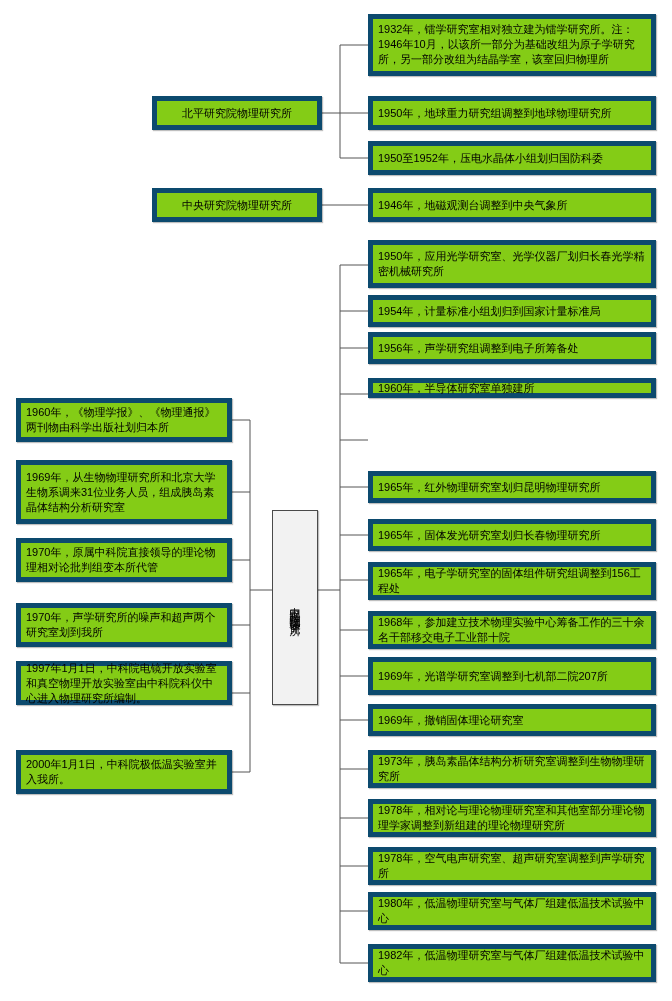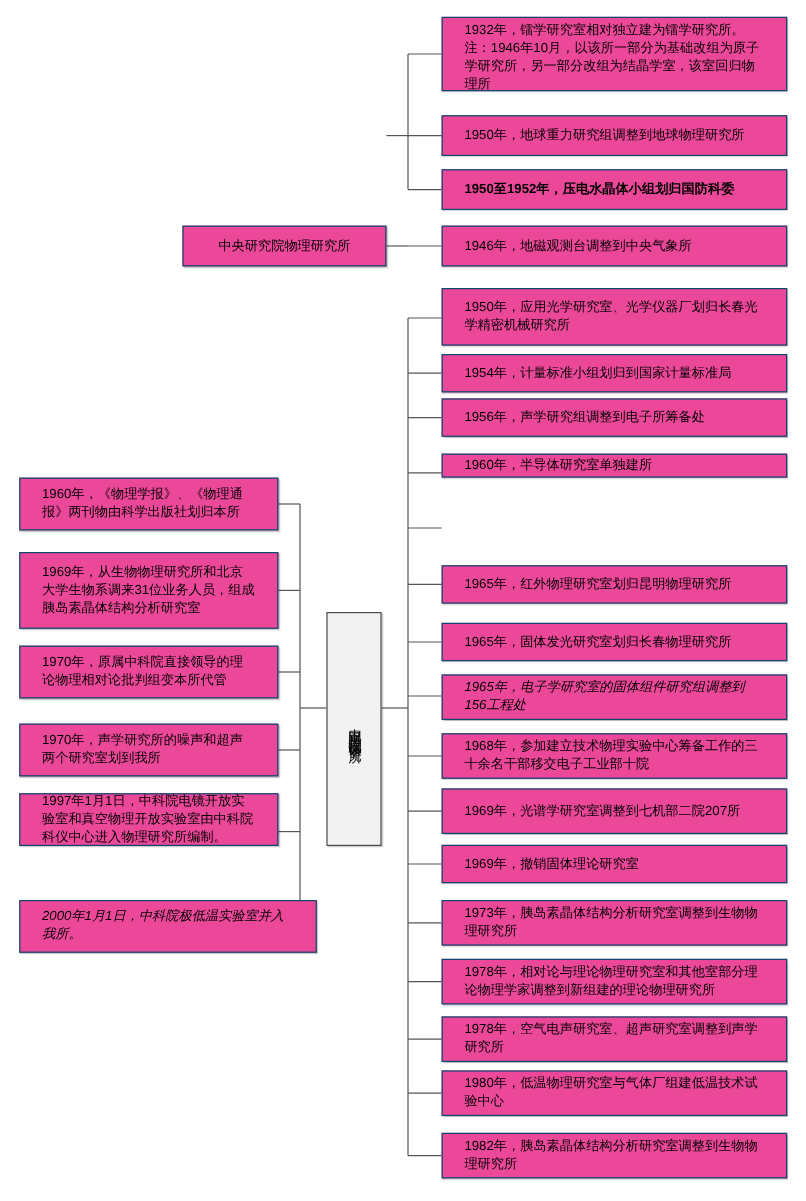--- a/index.html
+++ b/index.html
@@ -13,26 +13,26 @@
   #canvas {
     position: relative;
     width: 672px;
     height: 1001px;
     overflow: hidden;
     background: #ffffff;
   }
   .box {
     position: absolute;
     box-sizing: border-box;
-    border: 1px solid #0c4a6e;
-    background: #ec4899;
+    border: 5px solid #0c4a6e;
+    background: #84cc16;
     color: #000000;
     font-size: 11px;
     line-height: 15px;
-    padding: 3px 18px;
+    padding: 3px 5px;
     display: flex;
     align-items: center;
     box-shadow: 1px 1px 1px rgba(0,0,0,0.25);
   }
   .box.center-text {
     justify-content: center;
     text-align: center;
   }
   .box .txt {
     display: block;
@@ -110,20 +110,23 @@
     <line x1="250" y1="420" x2="250" y2="772"></line>
     <line x1="250" y1="590" x2="272" y2="590"></line>
     <line x1="232" y1="420" x2="250" y2="420"></line>
     <line x1="232" y1="492" x2="250" y2="492"></line>
     <line x1="232" y1="560" x2="250" y2="560"></line>
     <line x1="232" y1="625" x2="250" y2="625"></line>
     <line x1="232" y1="693" x2="250" y2="693"></line>
     <line x1="232" y1="772" x2="250" y2="772"></line>
   </svg>
 
+  <div class="box center-text" style="left:152px; top:96px; width:170px; height:34px;">
+    <span class="txt">北平研究院物理研究所</span>
+  </div>
 
   <div class="box center-text" style="left:152px; top:188px; width:170px; height:34px;">
     <span class="txt">中央研究院物理研究所</span>
   </div>
 
   <div class="vbox" style="left:272px; top:510px; width:46px; height:195px;">
     <span class="vtxt">中国科学院物理研究所</span>
   </div>
 
   <div class="box" style="left:16px; top:398px; width:216px; height:44px;">
@@ -139,33 +142,33 @@
   </div>
 
   <div class="box" style="left:16px; top:603px; width:216px; height:44px;">
     <span class="txt">1970年，声学研究所的噪声和超声两个研究室划到我所</span>
   </div>
 
   <div class="box" style="left:16px; top:661px; width:216px; height:44px;">
     <span class="txt">1997年1月1日，中科院电镜开放实验室和真空物理开放实验室由中科院科仪中心进入物理研究所编制。</span>
   </div>
 
-  <div class="box" style="left:16px; top:750px; width:248px; height:44px;font-style:italic;">
+  <div class="box" style="left:16px; top:750px; width:216px; height:44px;">
     <span class="txt">2000年1月1日，中科院极低温实验室并入我所。</span>
   </div>
 
   <div class="box" style="left:368px; top:14px; width:288px; height:62px; align-items:flex-start;">
     <span class="txt">1932年，镭学研究室相对独立建为镭学研究所。注：1946年10月，以该所一部分为基础改组为原子学研究所，另一部分改组为结晶学室，该室回归物理所</span>
   </div>
 
   <div class="box" style="left:368px; top:96px; width:288px; height:34px;">
     <span class="txt">1950年，地球重力研究组调整到地球物理研究所</span>
   </div>
 
-  <div class="box" style="left:368px; top:141px; width:288px; height:34px;font-weight:bold;">
+  <div class="box" style="left:368px; top:141px; width:288px; height:34px;">
     <span class="txt">1950至1952年，压电水晶体小组划归国防科委</span>
   </div>
 
   <div class="box" style="left:368px; top:188px; width:288px; height:34px;">
     <span class="txt">1946年，地磁观测台调整到中央气象所</span>
   </div>
 
   <div class="box" style="left:368px; top:240px; width:288px; height:48px;">
     <span class="txt">1950年，应用光学研究室、光学仪器厂划归长春光学精密机械研究所</span>
   </div>
@@ -184,21 +187,21 @@
 
 
   <div class="box" style="left:368px; top:471px; width:288px; height:32px;">
     <span class="txt">1965年，红外物理研究室划归昆明物理研究所</span>
   </div>
 
   <div class="box" style="left:368px; top:519px; width:288px; height:32px;">
     <span class="txt">1965年，固体发光研究室划归长春物理研究所</span>
   </div>
 
-  <div class="box" style="left:368px; top:562px; width:288px; height:38px;font-style:italic;">
+  <div class="box" style="left:368px; top:562px; width:288px; height:38px;">
     <span class="txt">1965年，电子学研究室的固体组件研究组调整到156工程处</span>
   </div>
 
   <div class="box" style="left:368px; top:611px; width:288px; height:38px;">
     <span class="txt">1968年，参加建立技术物理实验中心筹备工作的三十余名干部移交电子工业部十院</span>
   </div>
 
   <div class="box" style="left:368px; top:657px; width:288px; height:38px;">
     <span class="txt">1969年，光谱学研究室调整到七机部二院207所</span>
   </div>
@@ -217,16 +220,16 @@
 
   <div class="box" style="left:368px; top:847px; width:288px; height:38px;">
     <span class="txt">1978年，空气电声研究室、超声研究室调整到声学研究所</span>
   </div>
 
   <div class="box" style="left:368px; top:892px; width:288px; height:38px;">
     <span class="txt">1980年，低温物理研究室与气体厂组建低温技术试验中心</span>
   </div>
 
   <div class="box" style="left:368px; top:944px; width:288px; height:38px;">
-    <span class="txt">1982年，胰岛素晶体结构分析研究室调整到生物物理研究所</span>
+    <span class="txt">1982年，低温物理研究室与气体厂组建低温技术试验中心</span>
   </div>
 
 </div>
 
 </body></html>

